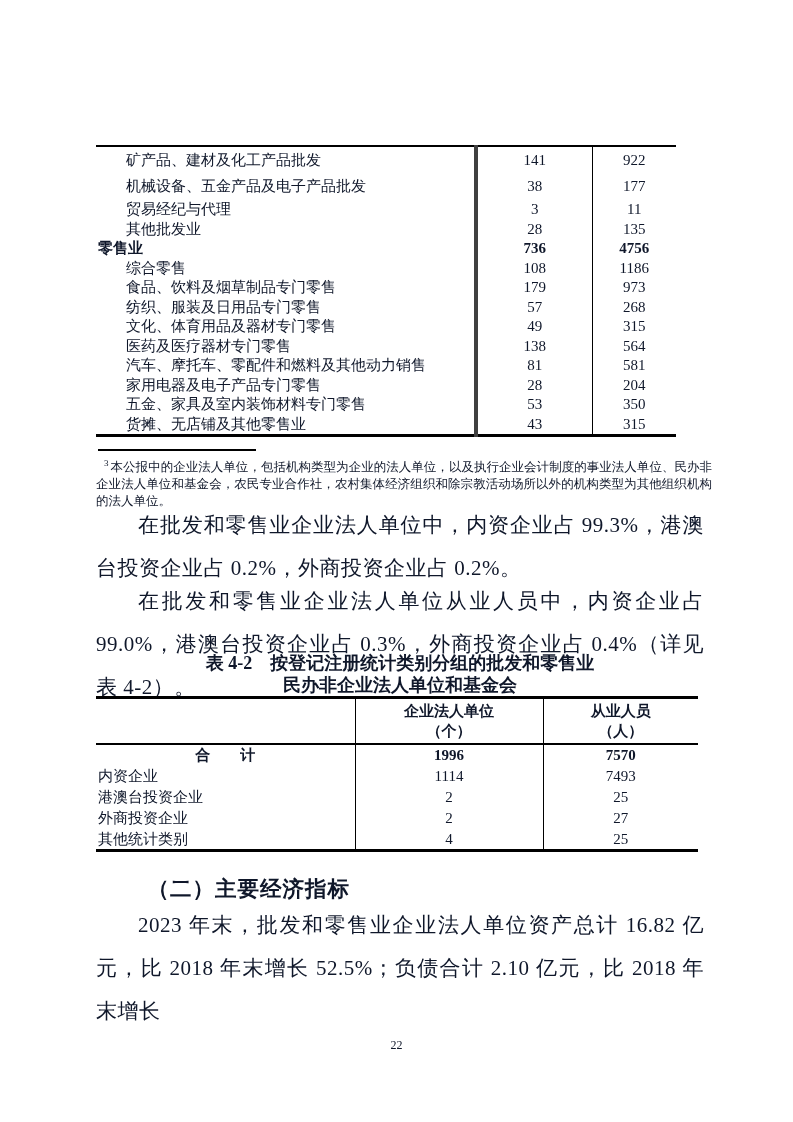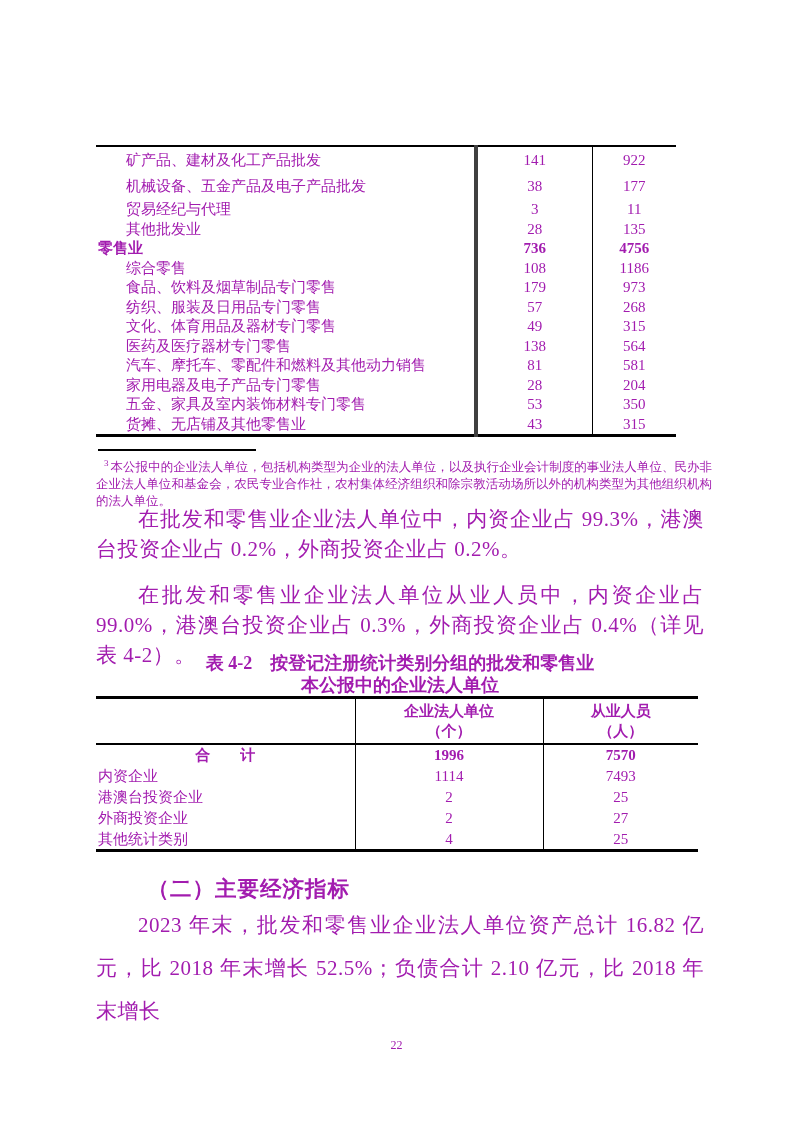--- a/index.html
+++ b/index.html
@@ -1,21 +1,21 @@
 <!DOCTYPE html>
 <html><head>
 <meta charset="utf-8">
 <style>
   html, body { margin: 0; padding: 0; background: #888; }
   .page {
     position: relative;
     width: 793px; height: 1122px;
     margin: 0 auto;
     background: #fff;
-    color: #a21caf;
+    color: #0f172a;
     font-family: "Liberation Serif", "DejaVu Serif", serif;
     overflow: hidden;
   }
 
   
   table.t1 {
     position: absolute; left: 96px; top: 145px; width: 580px;
     border-collapse: collapse; table-layout: fixed;
     border-top: 2px solid #000; border-bottom: 3px solid #000;
     font-size: 15px;
@@ -34,21 +34,21 @@
   .fn-text {
     position: absolute; left: 96px; top: 455px; width: 616px;
     font-size: 12.5px; line-height: 17px; text-align: justify; text-justify: inter-ideograph;
     margin: 0; text-indent: 8px;
   }
   .fn-text sup { font-size: 9px; vertical-align: super; margin-right: 2px; }
 
   
   .body-p {
     position: absolute; left: 96px; width: 608px; margin: 0;
-    font-size: 21px; line-height: 30px;
+    font-size: 21px; line-height: 43px;
     text-align: justify; text-justify: inter-ideograph;
     text-indent: 2em; letter-spacing: 0.5px;
   }
   .p1 { top: 504px; }
   .p2 { top: 580px; }
   .p-last { top: 904px; line-height: 43px; }
 
   
   .t2-title {
     position: absolute; left: 96px; top: 652px; width: 608px;
@@ -186,21 +186,21 @@
   </table>
 
   <div class="fn-rule"></div>
   <p class="fn-text"><sup>3</sup><span>本公报中的企业法人单位，包括机构类型为企业的法人单位，以及执行企业会计制度的事业法人单位、民办非企业法人单位和基金会，农民专业合作社，农村集体经济组织和除宗教活动场所以外的机构类型为其他组织机构的法人单位。</span></p>
 
   <p class="body-p p1">在批发和零售业企业法人单位中，内资企业占 99.3%，港澳台投资企业占 0.2%，外商投资企业占 0.2%。</p>
   <p class="body-p p2">在批发和零售业企业法人单位从业人员中，内资企业占 99.0%，港澳台投资企业占 0.3%，外商投资企业占 0.4%（详见表 4-2）。</p>
 
   <div class="t2-title">
     <div>表 4-2　按登记注册统计类别分组的批发和零售业</div>
-    <div>本公报中的企业法人单位</div>
+    <div>民办非企业法人单位和基金会</div>
   </div>
 
   <table class="t2">
     <colgroup>
       <col style="width:259px">
         <col style="width:188px">
         <col style="width:155px">
     </colgroup>
     <thead>
       <tr>

